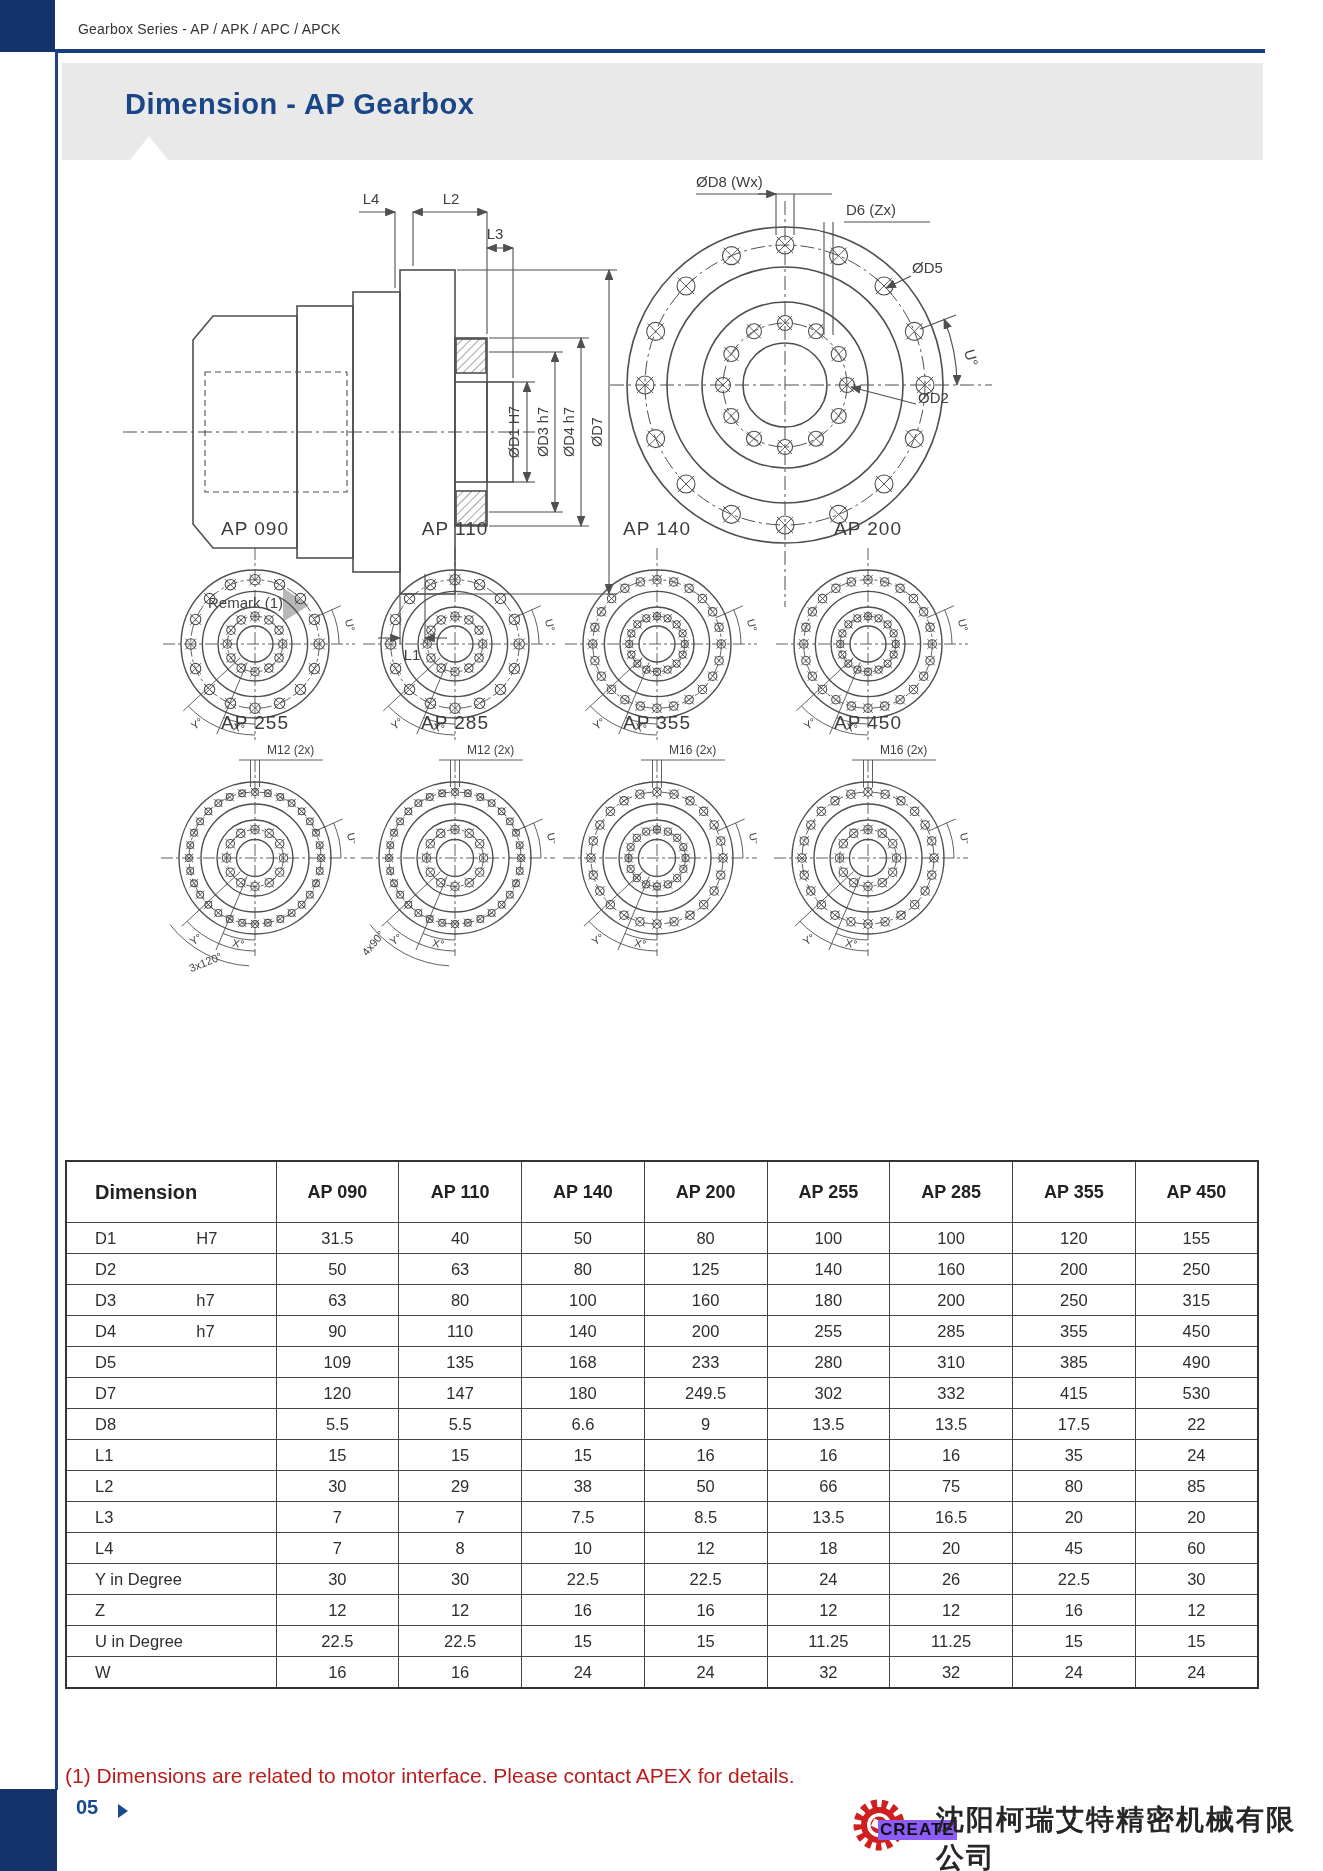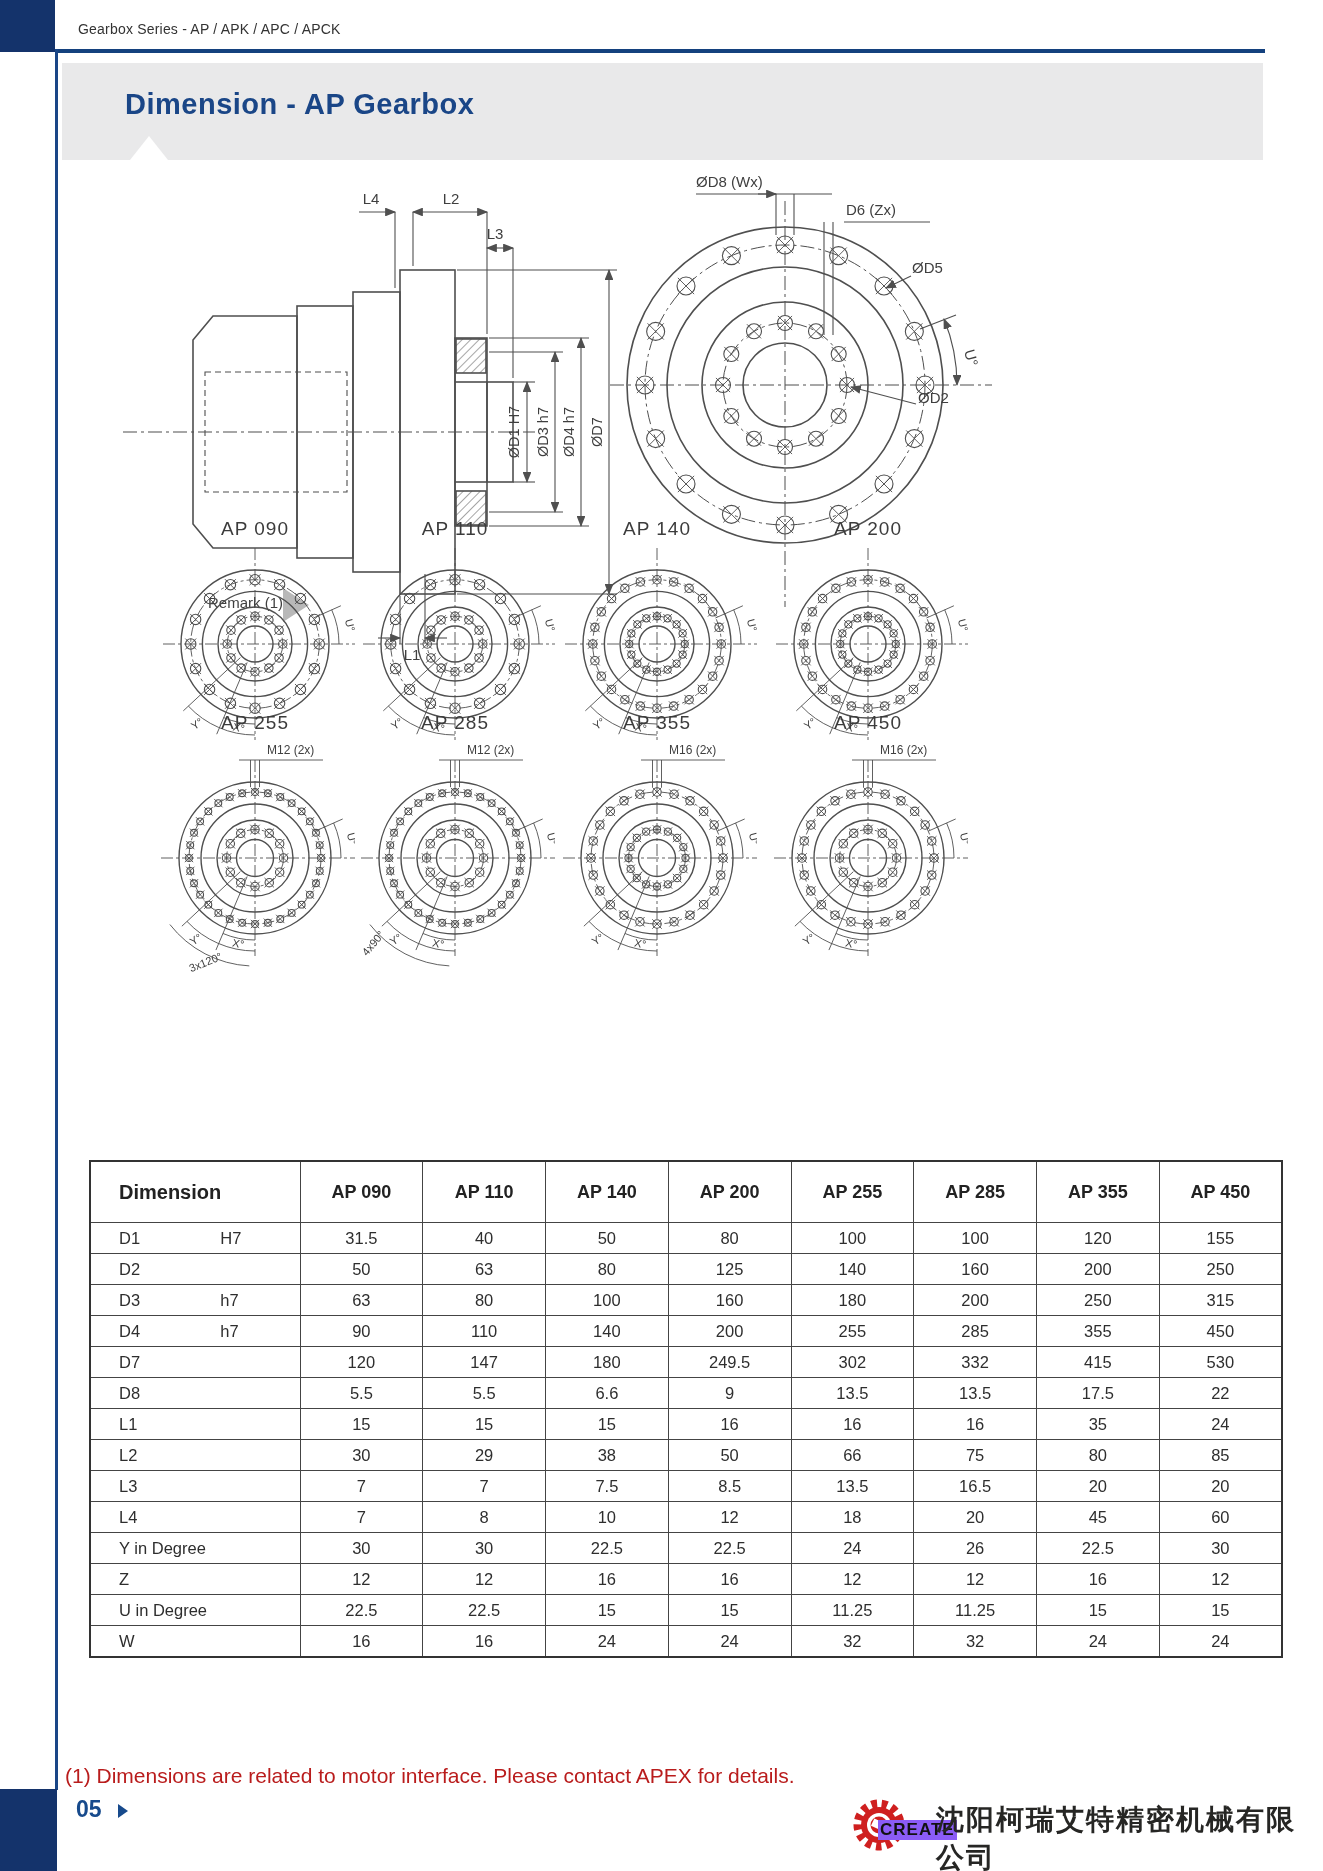--- a/index.html
+++ b/index.html
@@ -16,31 +16,31 @@
   .title-notch{left:130px;top:136px;width:0;height:0;
       border-left:19px solid transparent;border-right:19px solid transparent;
       border-bottom:24px solid #ffffff;}
   .page-title{left:125px;top:88px;font-size:29px;font-weight:bold;color:#1a4687;letter-spacing:.5px;}
   
   .flange{position:absolute;width:200px;}
   .flange-title{text-align:center;font-size:19px;color:#3c3c3c;letter-spacing:1px;height:24px;}
   
   .dim-table-wrap{left:65px;top:1160px;width:1194px;}
   table.dim{border-collapse:collapse;width:1194px;table-layout:fixed;}
-  table.dim{border:2px solid #333;margin-left:24px;}
+  table.dim{border:2px solid #333;}
   table.dim td,table.dim th{border:1px solid #444;font-weight:normal;}
   table.dim thead th{height:58px;font-weight:bold;font-size:18px;color:#222;text-align:center;}
   table.dim thead th:first-child{text-align:left;padding-left:28px;font-size:20px;}
   table.dim tbody td{height:30px;font-size:16.5px;text-align:center;color:#2e2e2e;padding:0;}
   table.dim tbody td:first-child{text-align:left;padding-left:28px;position:relative;}
   .row-suffix{position:absolute;left:62%;top:0;line-height:30px;}
   .footnote{left:65px;top:1764px;font-size:21px;color:#b91c1c;}
   
   .footer-block{left:0;top:1789px;width:57px;height:82px;background:#14336b;}
-  .page-number{left:76px;top:1796px;font-size:23px;font-weight:bold;color:#174a8c;}
+  .page-number{left:76px;top:1796px;font-size:20px;font-weight:bold;color:#174a8c;}
   .page-arrow{left:118px;top:1804px;width:0;height:0;border-top:7px solid transparent;
       border-bottom:7px solid transparent;border-left:10px solid #174a8c;}
   .logo-create-text{left:878px;top:1820px;font-size:17px;font-weight:bold;color:#111;
       background:#8b5cf6;padding:0 2px;letter-spacing:1px;}
   .company-name{left:936px;top:1801px;font-size:28px;font-weight:bold;color:#262624;letter-spacing:2px;
       font-family:"Liberation Sans",sans-serif;}
   svg text{font-family:"Liberation Sans",sans-serif;}
 </style>
 </head>
 <body>
@@ -1403,20 +1403,31 @@
           <td>90</td>
           <td>110</td>
           <td>140</td>
           <td>200</td>
           <td>255</td>
           <td>285</td>
           <td>355</td>
           <td>450</td>
         </tr>
         <tr>
+          <td>D5</td>
+          <td>109</td>
+          <td>135</td>
+          <td>168</td>
+          <td>233</td>
+          <td>280</td>
+          <td>310</td>
+          <td>385</td>
+          <td>490</td>
+        </tr>
+        <tr>
           <td>D7</td>
           <td>120</td>
           <td>147</td>
           <td>180</td>
           <td>249.5</td>
           <td>302</td>
           <td>332</td>
           <td>415</td>
           <td>530</td>
         </tr>

